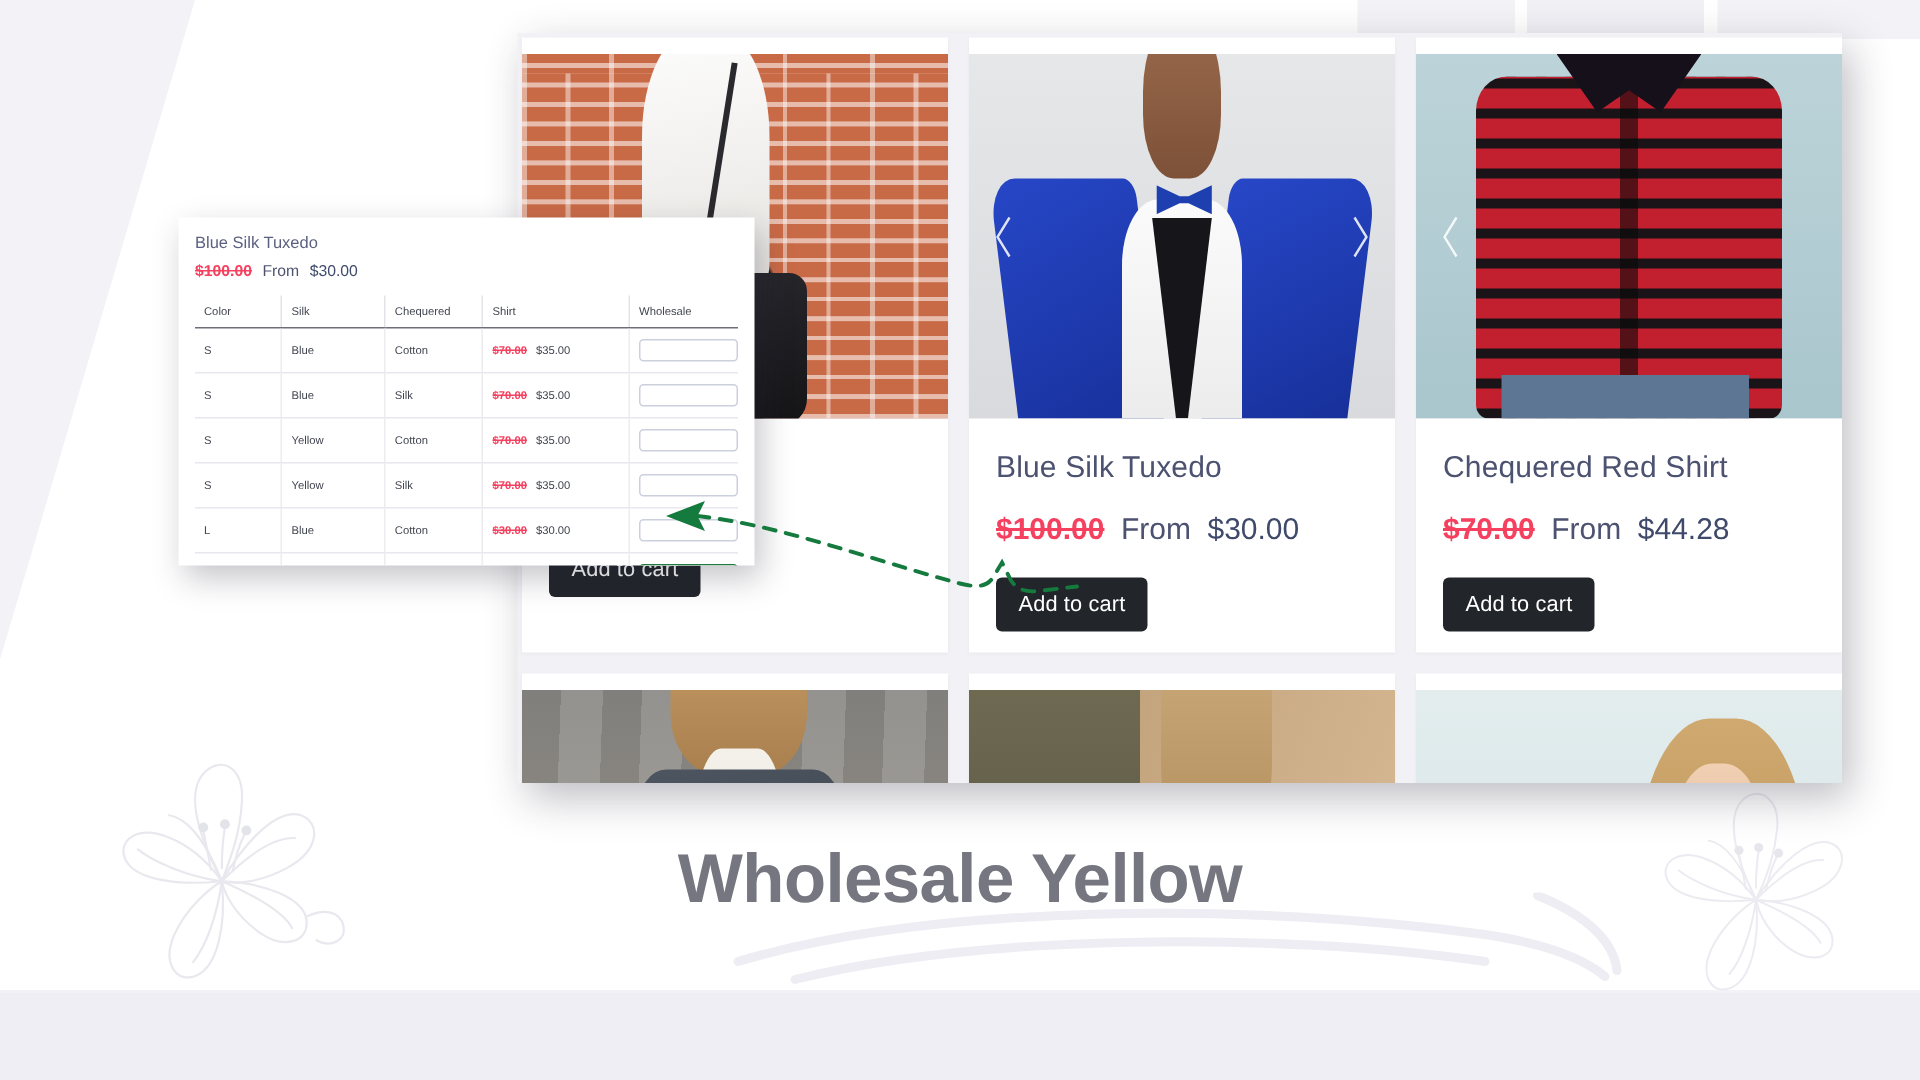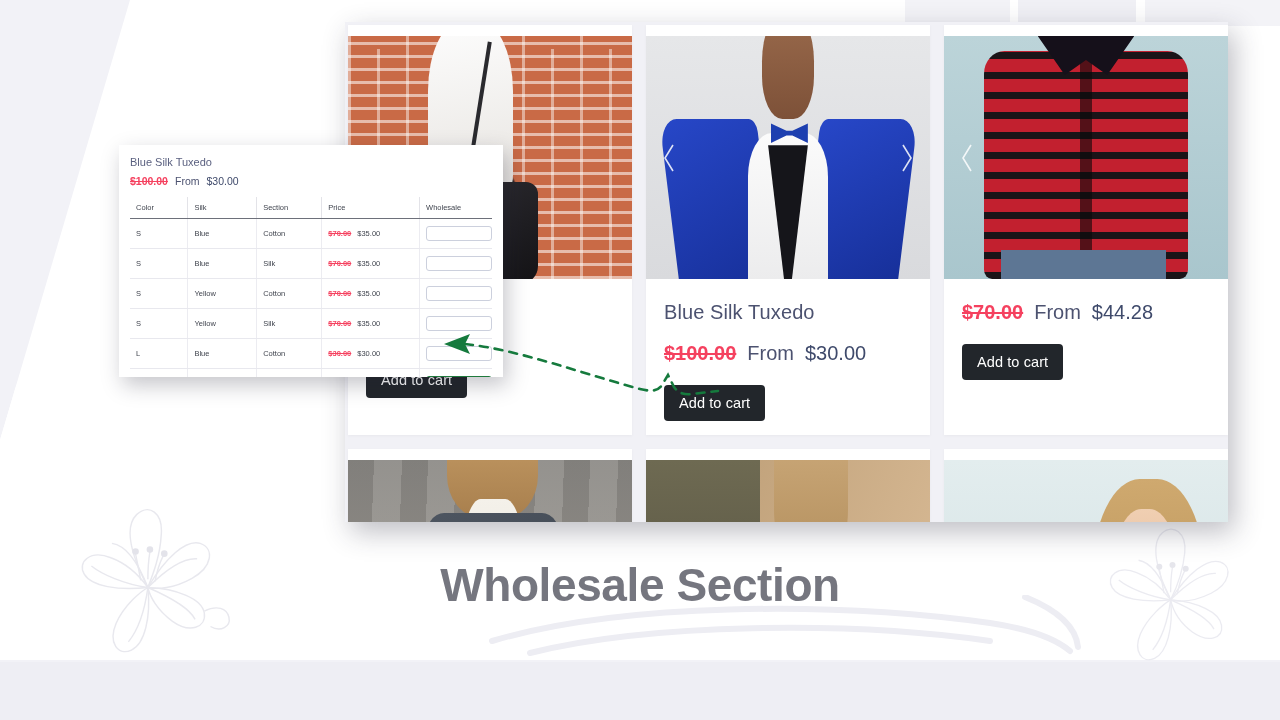--- a/index.html
+++ b/index.html
@@ -425,21 +425,21 @@
 </div>
 
 <div class="swoosh">
   <svg viewBox="0 0 620 70" fill="none" stroke="#ededf3" stroke-width="6" stroke-linecap="round">
     <path d="M22 46 C150 8 360 6 520 28 C560 34 586 44 600 56"></path>
     <path d="M60 58 C180 28 380 26 520 46"></path>
     <path d="M555 2 C590 16 606 34 608 52"></path>
   </svg>
 </div>
 
-<div class="page-heading">Wholesale Section</div>
+<div class="page-heading">Wholesale Yellow</div>
 
 <div class="shop-panel">
   <div class="product-grid">
 
     <div class="product-card">
       <div class="card-media">
         <div class="photo photo-bag">
           <div class="brick-overlay"></div>
           <div class="brick-overlay offset"></div>
           <div class="bag-person"></div>
@@ -498,20 +498,21 @@
           <div class="shirt-collar"></div>
           <div class="shirt-jeans"></div>
         </div>
         <span class="carousel-arrow prev">
           <svg viewBox="0 0 22 34" fill="none" stroke="#ffffff" stroke-width="1.6">
               <path d="M15 4 L7 17 L15 30"></path>
             </svg>
         </span>
       </div>
       <div class="card-body">
+        <div class="product-title">Chequered Red Shirt</div>
         <div class="price-row">
           <span class="price-compare">$70.00</span>
           <span class="price-from">From</span>
           <span class="price-value">$44.28</span>
         </div>
         <button class="btn-add-cart">Add to cart</button>
       </div>
     </div>
 
     <div class="product-card">
@@ -564,22 +565,22 @@
       <col class="c-size">
         <col class="c-color">
         <col class="c-mat">
         <col class="c-price">
         <col class="c-qty">
     </colgroup>
     <thead>
       <tr>
         <th>Color</th>
         <th>Silk</th>
-        <th>Section</th>
-        <th>Price</th>
+        <th>Chequered</th>
+        <th>Shirt</th>
         <th>Wholesale</th>
       </tr>
     </thead>
     <tbody>
       <tr>
         <td>S</td>
         <td>Blue</td>
         <td>Cotton</td>
         <td>
           <span class="cell-price">

